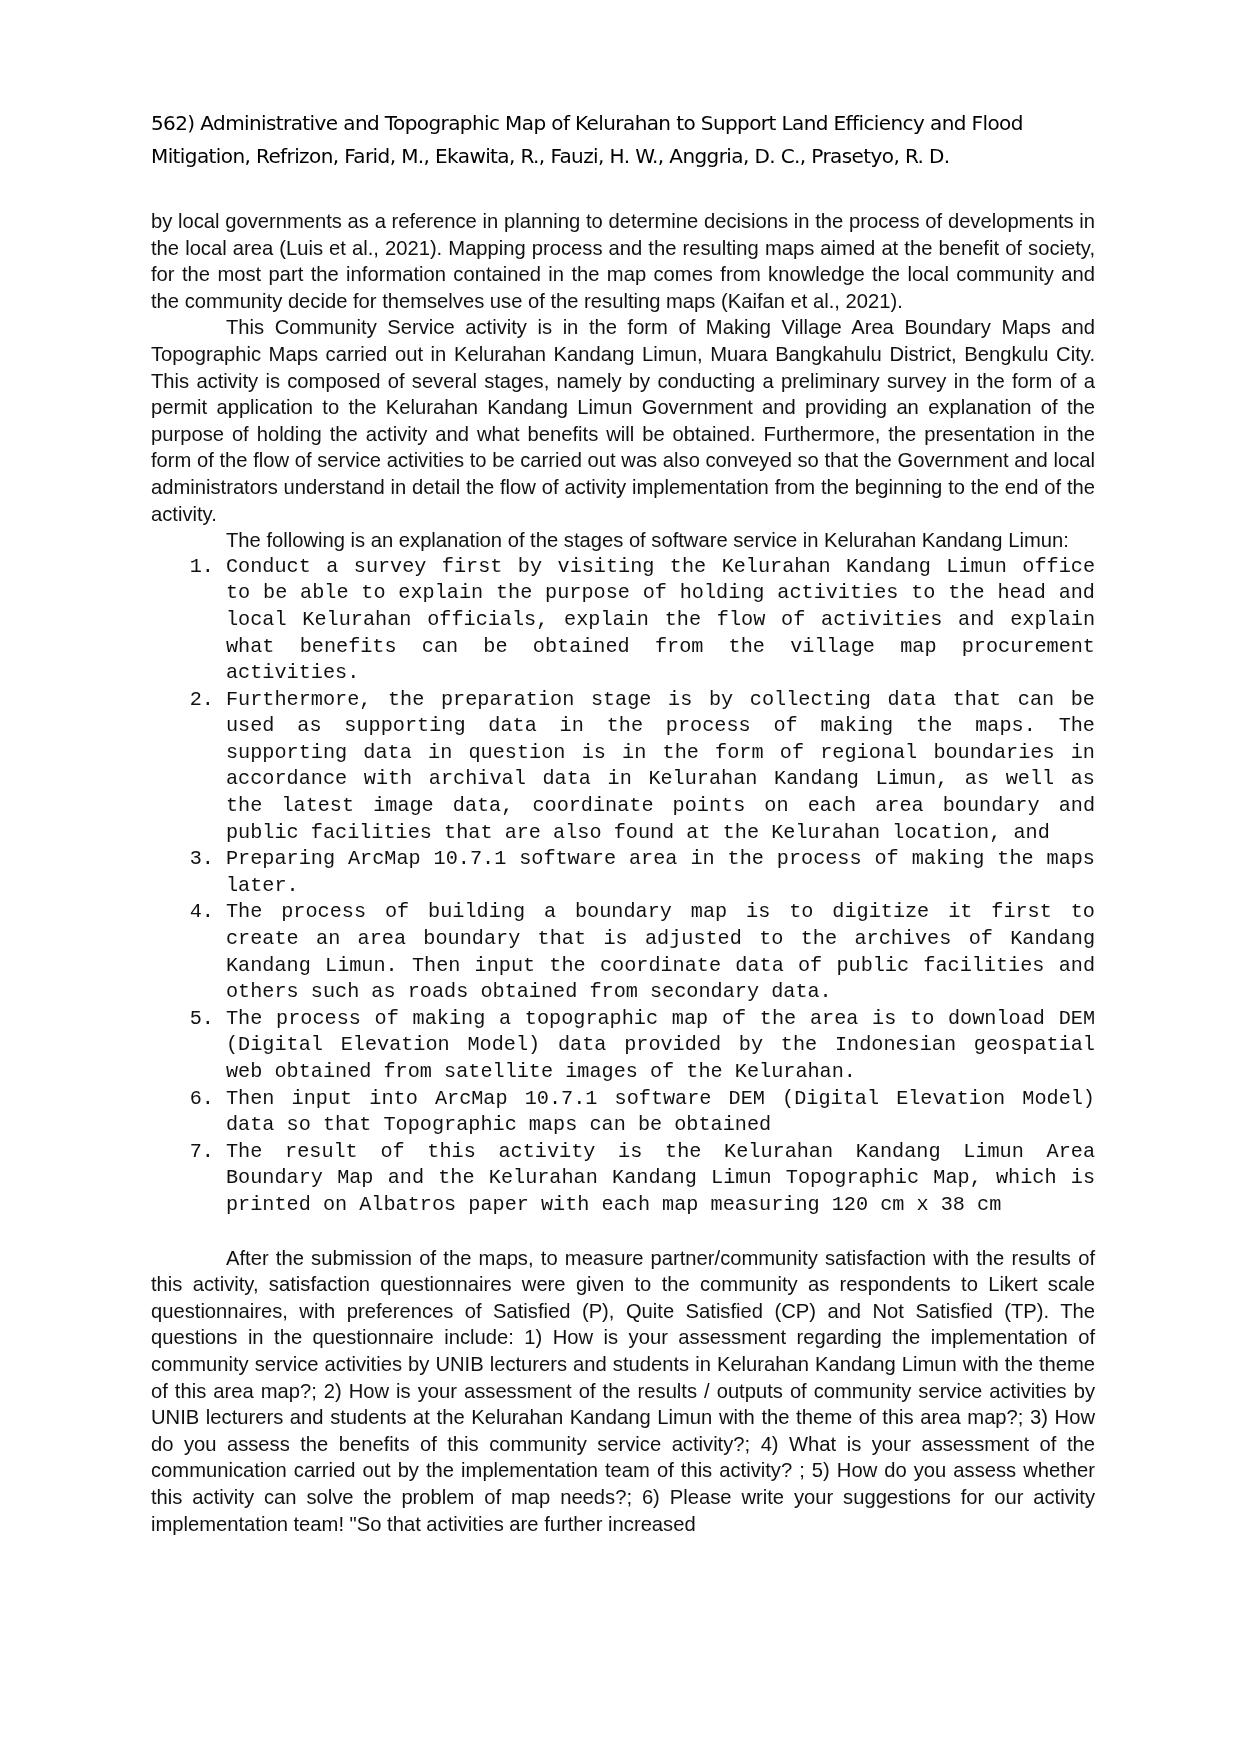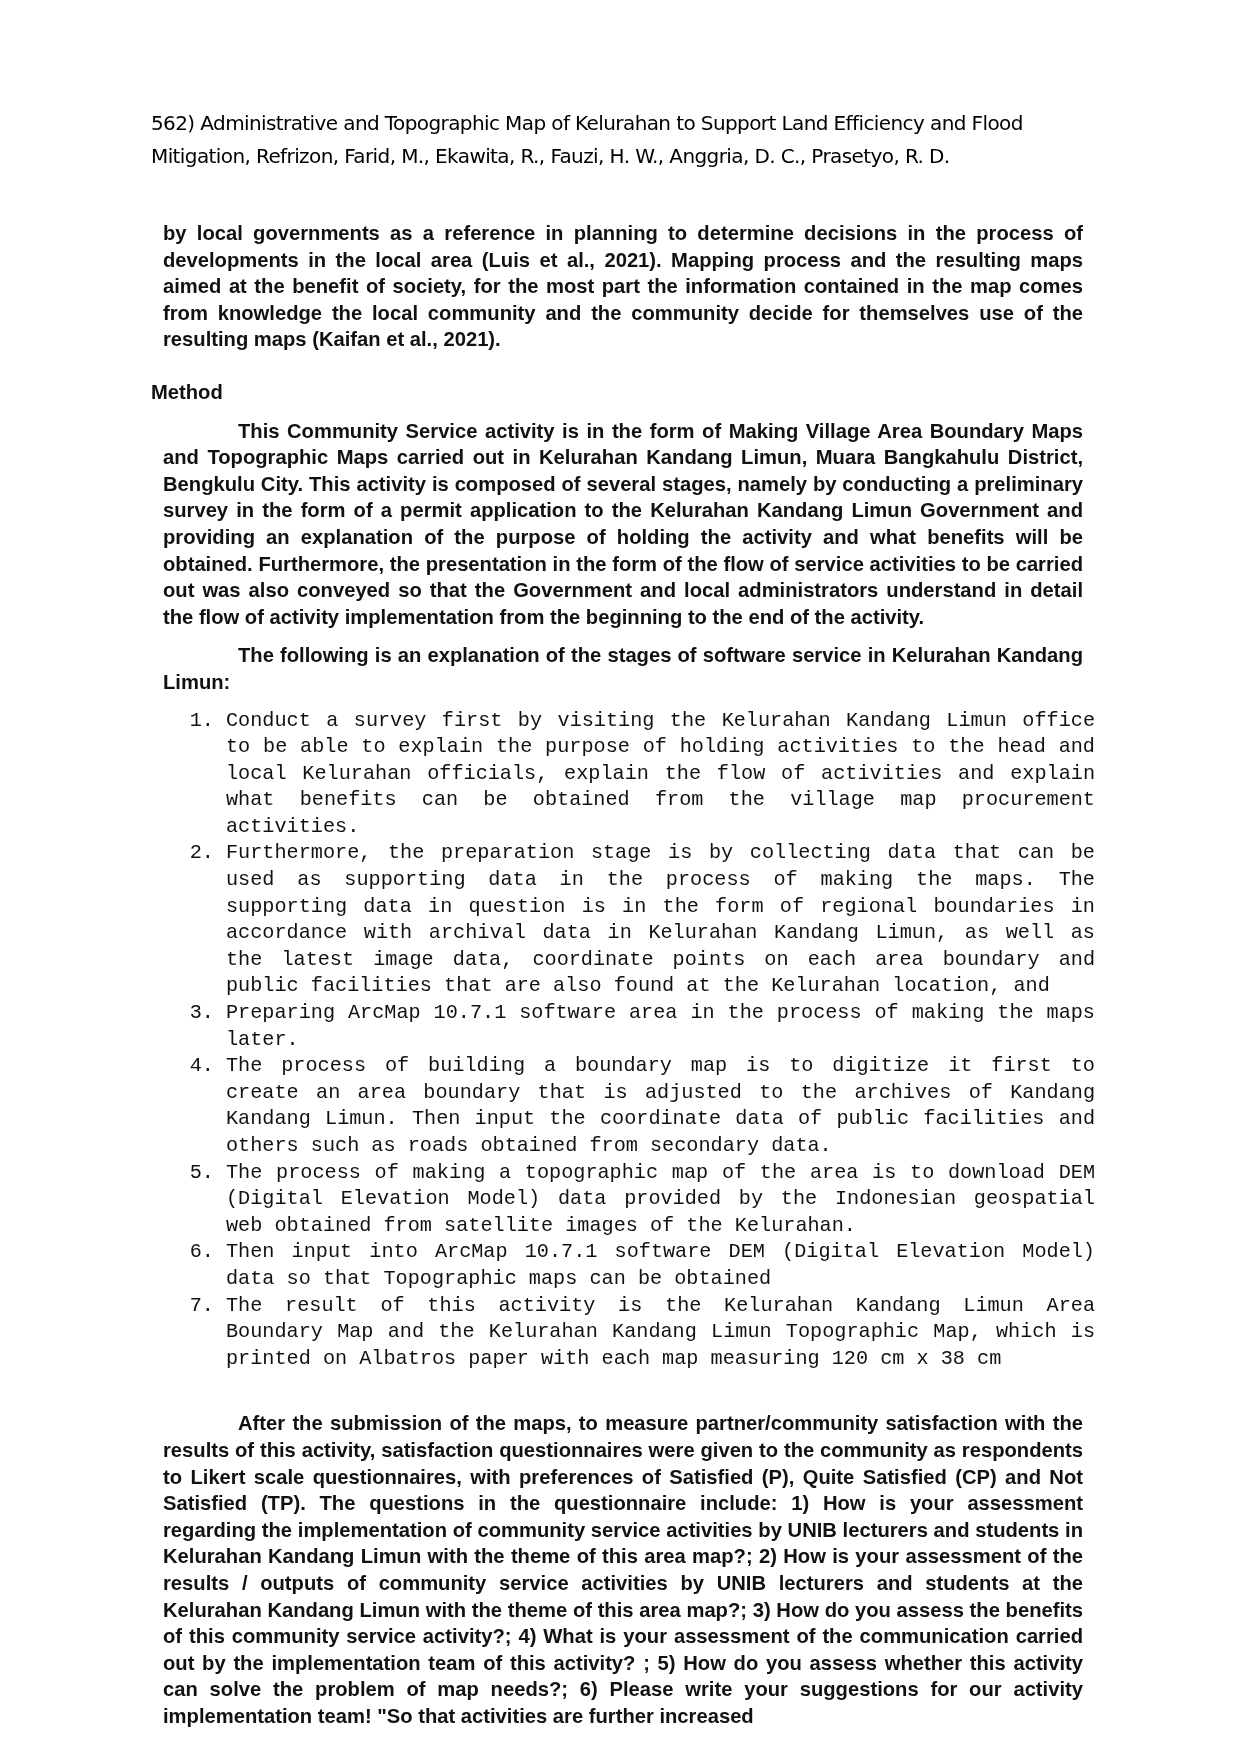--- a/index.html
+++ b/index.html
@@ -7,39 +7,38 @@
   .header {
     position: absolute; left: 151px; top: 72px; width: 960px;
     font-family: "DejaVu Sans", sans-serif; font-size: 20px; line-height: 33px;
     color: #000000; letter-spacing: -0.6px; margin-top: 35px;
   }
   .content {
     position: absolute; left: 151px; top: 208px; width: 944px;
     font-family: "Liberation Sans", sans-serif; font-size: 20.2px; line-height: 26.6px;
     color: #111111;
   }
-  p { margin: 12px; text-align: justify; font-weight: bold; }
+  p { margin: 0; text-align: justify; }
   .indent { text-indent: 75px; }
   .section-heading { font-weight: bold; margin-top: 26px; margin-bottom: 0; font-size: 20.2px; }
   ol { margin: 0; padding-left: 75px; }
   ol li { text-align: justify; padding-left: 0; font-family: Liberation Mono, monospace; }
   .gap { height: 26px; }
 </style>
 </head>
 <body>
 
 <div class="header">
   <div>562) Administrative and Topographic Map of Kelurahan to Support Land Efficiency and Flood</div>
   <div>Mitigation, Refrizon, Farid, M., Ekawita, R., Fauzi, H. W., Anggria, D. C., Prasetyo, R. D.</div>
 </div>
 
 <div class="content">
   <p>by local governments as a reference in planning to determine decisions in the process of developments in the local area (Luis et al., 2021). Mapping process and the resulting maps aimed at the benefit of society, for the most part the information contained in the map comes from knowledge the local community and the community decide for themselves use of the resulting maps (Kaifan et al., 2021).</p>
 
-  <div class="section-heading">Method</div>
 
   <p class="indent">This Community Service activity is in the form of Making Village Area Boundary Maps and Topographic Maps carried out in Kelurahan Kandang Limun, Muara Bangkahulu District, Bengkulu City. This activity is composed of several stages, namely by conducting a preliminary survey in the form of a permit application to the Kelurahan Kandang Limun Government and providing an explanation of the purpose of holding the activity and what benefits will be obtained. Furthermore, the presentation in the form of the flow of service activities to be carried out was also conveyed so that the Government and local administrators understand in detail the flow of activity implementation from the beginning to the end of the activity.</p>
   <p class="indent">The following is an explanation of the stages of software service in Kelurahan Kandang Limun:</p>
 
   <ol>
     <li>Conduct a survey first by visiting the Kelurahan Kandang Limun office to be able to explain the purpose of holding activities to the head and local Kelurahan officials, explain the flow of activities and explain what benefits can be obtained from the village map procurement activities.</li>
     <li>Furthermore, the preparation stage is by collecting data that can be used as supporting data in the process of making the maps. The supporting data in question is in the form of regional boundaries in accordance with archival data in Kelurahan Kandang Limun, as well as the latest image data, coordinate points on each area boundary and public facilities that are also found at the Kelurahan location, and</li>
     <li>Preparing ArcMap 10.7.1 software area in the process of making the maps later.</li>
     <li>The process of building a boundary map is to digitize it first to create an area boundary that is adjusted to the archives of Kandang Kandang Limun. Then input the coordinate data of public facilities and others such as roads obtained from secondary data.</li>
     <li>The process of making a topographic map of the area is to download DEM (Digital Elevation Model) data provided by the Indonesian geospatial web obtained from satellite images of the Kelurahan.</li>

